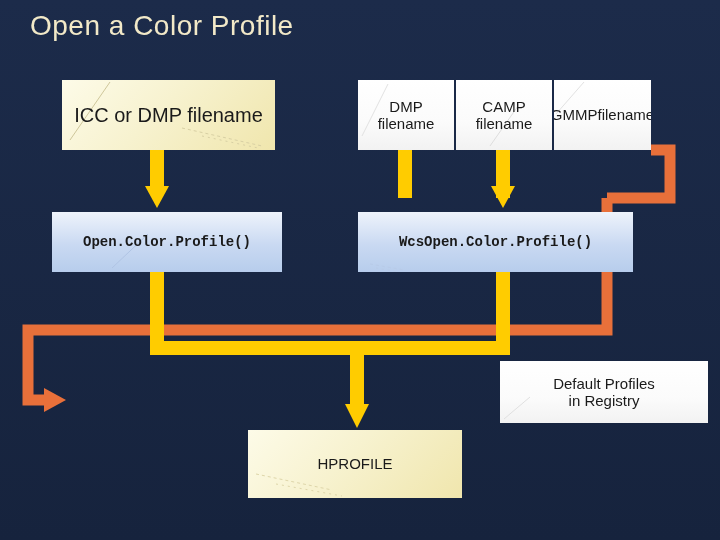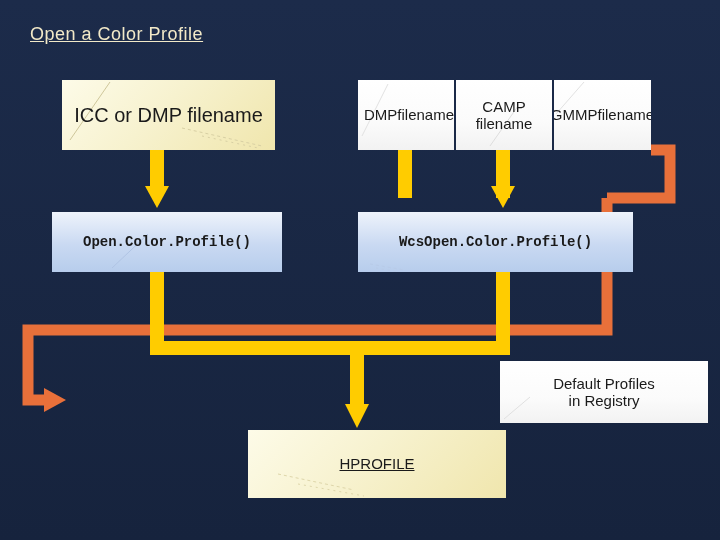--- a/index.html
+++ b/index.html
@@ -15,26 +15,25 @@
   }
   #slide {
     position: relative;
     width: 720px;
     height: 540px;
     background: linear-gradient(180deg, #1c2b4a 0%, #16233d 100%);
   }
   #title {
     position: absolute;
     left: 30px;
-    top: 24px;
-    font-size: 18px;
+    top: 10px;
+    font-size: 28px;
     color: #f2e9c8;
     letter-spacing: 0.5px;
     white-space: nowrap;
-    text-decoration: underline;
   }
 
   
   #connectors {
     position: absolute;
     left: 0;
     top: 0;
     width: 720px;
     height: 540px;
   }
@@ -131,21 +130,21 @@
 
   <div class="box cream textfont" style="left:62px; top:80px; width:213px; height:70px;">
     <svg class="deco" width="213" height="70" viewBox="0 0 213 70" xmlns="http://www.w3.org/2000/svg">
       <path d="M 8 60 L 48 2" stroke="#cfc79b" stroke-width="1" fill="none"></path>
       <path d="M 120 48 L 200 66" stroke="#d8d0a4" stroke-width="1" fill="none" stroke-dasharray="3 3"></path>
       <path d="M 140 56 L 196 68" stroke="#d8d0a4" stroke-width="1" fill="none" stroke-dasharray="2 4"></path>
     </svg>
     <span class="lbl">ICC or DMP filename</span>
   </div>
 
-  <div class="box white bigtext" style="left:358px; top:80px; width:96px; height:70px; flex-direction:row;justify-content:flex-end;">
+  <div class="box white bigtext" style="left:358px; top:80px; width:96px; height:70px; flex-direction:column;">
     <svg class="deco" width="96" height="70" viewBox="0 0 96 70" xmlns="http://www.w3.org/2000/svg">
       <path d="M 4 56 L 30 4" stroke="#e2e2e2" stroke-width="1" fill="none"></path>
     </svg>
     <span class="lbl">DMP</span>
     <span class="lbl">filename</span>
   </div>
 
   <div class="box white bigtext" style="left:456px; top:80px; width:96px; height:70px; flex-direction:column;">
     <svg class="deco" width="96" height="70" viewBox="0 0 96 70" xmlns="http://www.w3.org/2000/svg">
       <path d="M 34 66 L 62 26" stroke="#dddddd" stroke-width="1" fill="none"></path>
@@ -178,21 +177,21 @@
   </div>
 
   <div class="box white bigtext" style="left:500px; top:361px; width:208px; height:62px; flex-direction:column;">
     <svg class="deco" width="208" height="62" viewBox="0 0 208 62" xmlns="http://www.w3.org/2000/svg">
       <path d="M 4 58 L 30 36" stroke="#e0e0e0" stroke-width="1" fill="none"></path>
     </svg>
     <span class="lbl">Default Profiles</span>
     <span class="lbl">in Registry</span>
   </div>
 
-  <div class="box cream bigtext" style="left:248px; top:430px; width:258px; height:68px;text-decoration:underline;">
+  <div class="box cream bigtext" style="left:248px; top:430px; width:214px; height:68px;">
     <svg class="deco" width="218" height="68" viewBox="0 0 218 68" xmlns="http://www.w3.org/2000/svg">
       <path d="M 10 44 L 86 60" stroke="#ded6aa" stroke-width="1" fill="none" stroke-dasharray="3 3"></path>
       <path d="M 30 54 L 96 66" stroke="#ded6aa" stroke-width="1" fill="none" stroke-dasharray="2 4"></path>
     </svg>
     <span class="lbl">HPROFILE</span>
   </div>
 
 </div>
 
 </body></html>

